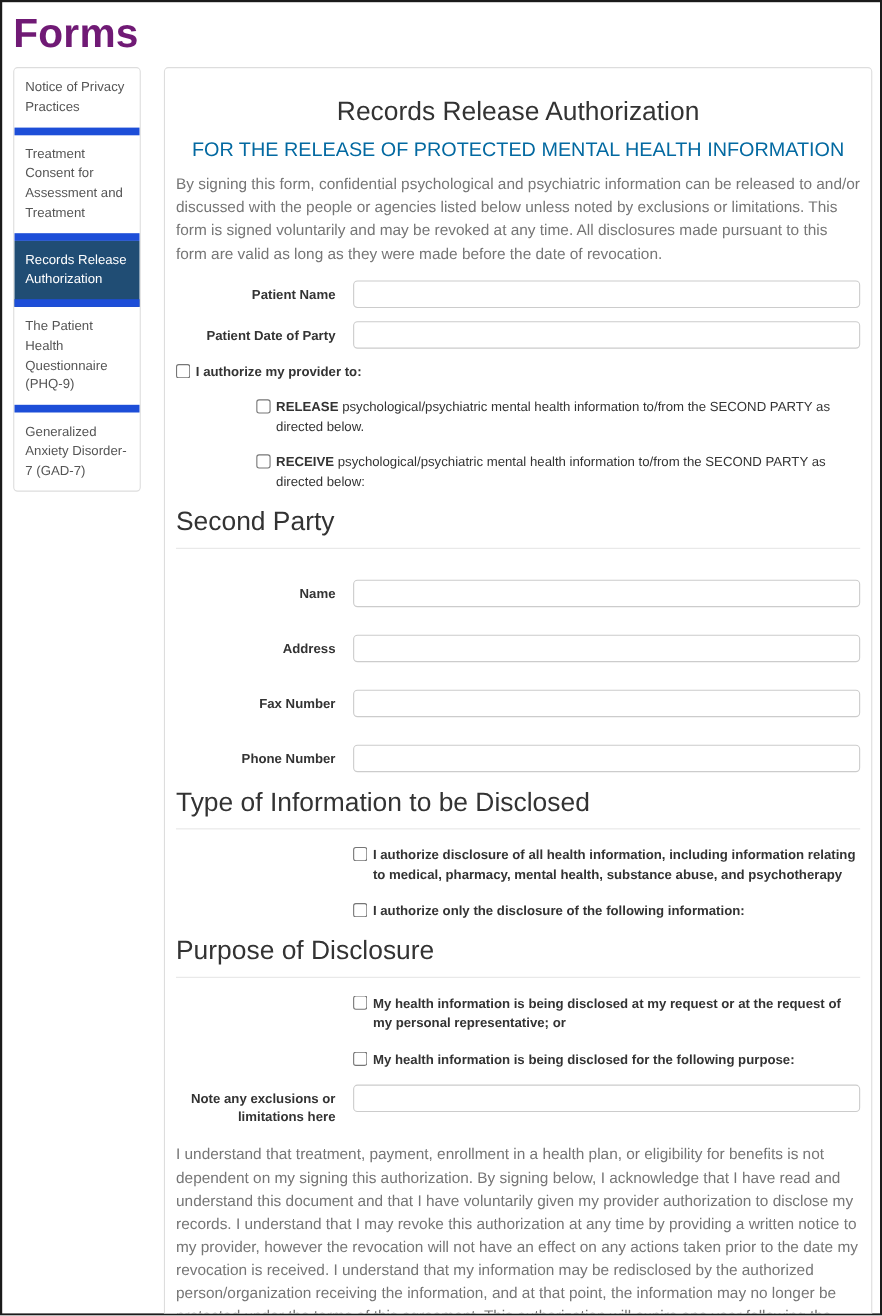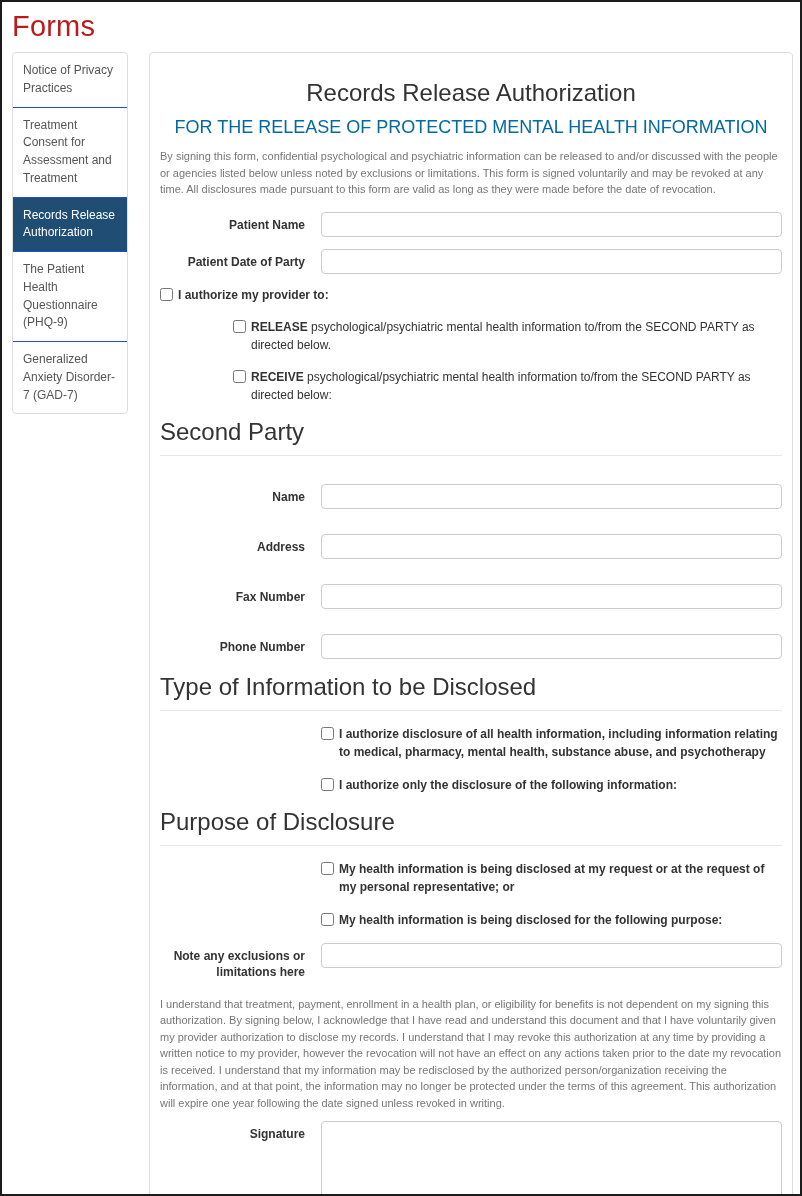--- a/index.html
+++ b/index.html
@@ -9,35 +9,35 @@
   .page {
     width:802px; height:1196px;
     border:2px solid #1b1b1b;
     background:#fff;
     padding:6px 7px 0 10px;
     overflow:hidden;
     position:relative;
   }
 
   h1.page-title {
-    font-size:29px; font-weight:400; color:#b91c1c;
+    font-size:37px; font-weight:700; color:#701a75;
     margin:2px 0 9px 0; letter-spacing:0.2px;
   }
 
   .layout { display:flex; align-items:flex-start; }
 
   
   .sidebar {
     width:116px; flex-shrink:0;
     border:1px solid #ddd; border-radius:4px;
     overflow:hidden; background:#fff;
   }
   .sidebar-item {
     padding:9px 10px; font-size:12px; line-height:1.48;
-    color:#555; border-bottom:1px solid #1d4ed8; cursor:pointer;
+    color:#555; border-bottom:7px solid #1d4ed8; cursor:pointer;
   }
   .sidebar-item:last-child { border-bottom:none; }
   .sidebar-item.active { background:#204d74; color:#fff; }
 
   
   .panel {
     flex:1; margin-left:21px;
     border:1px solid #ddd; border-radius:4px;
     background:#fff;
     padding:10px 10px 26px 10px;
@@ -46,21 +46,21 @@
 
   .form-title {
     text-align:center; font-size:24px; font-weight:400; color:#333;
     margin:16px 0 10px 0;
   }
   .form-subtitle {
     text-align:center; font-size:18px; font-weight:400; color:#0369a1;
     margin:8px 0 10px 0;
   }
   .para {
-    font-size:11px; color:#767676; line-height:1.5; margin:0 0 14px 0;
+    font-size:14px; color:#767676; line-height:1.5; margin:0 0 14px 0;
   }
   .para.legal { margin:16px 0 10px 0; }
 
   
   .form-row { display:flex; align-items:flex-start; margin-bottom:12px; }
   .form-row.spaced { margin-bottom:25px; }
   .flabel {
     width:145px; flex-shrink:0; margin-right:16px;
     text-align:right; font-size:12px; font-weight:bold; color:#333;
     line-height:1.35; padding-top:5px;

